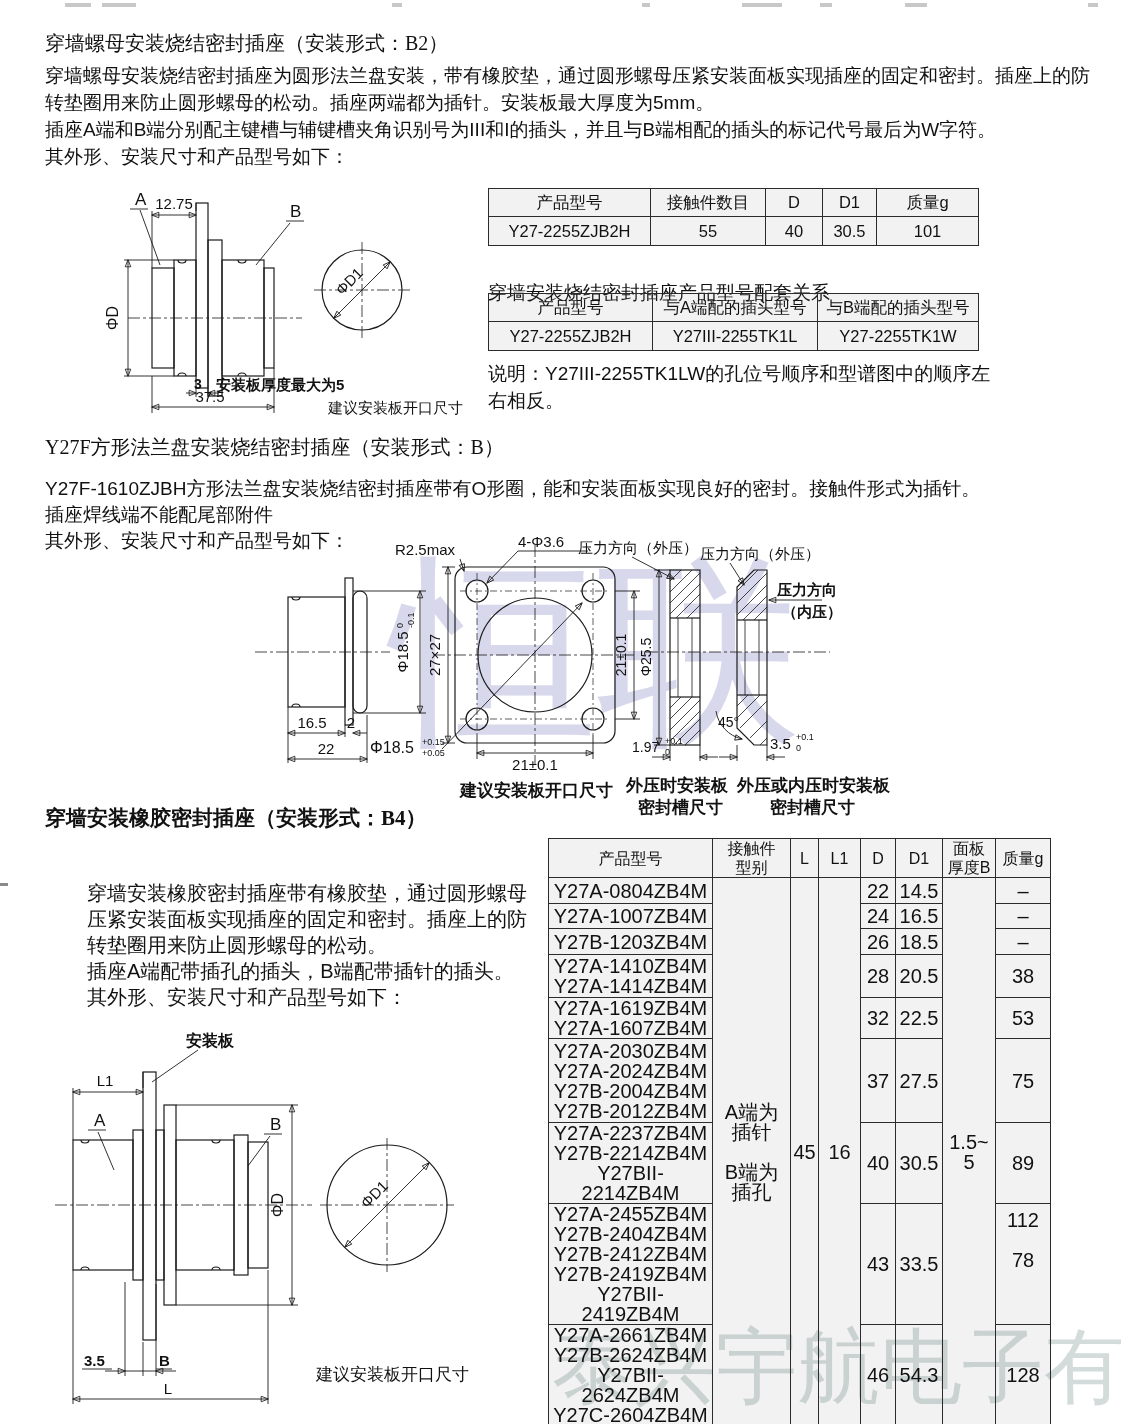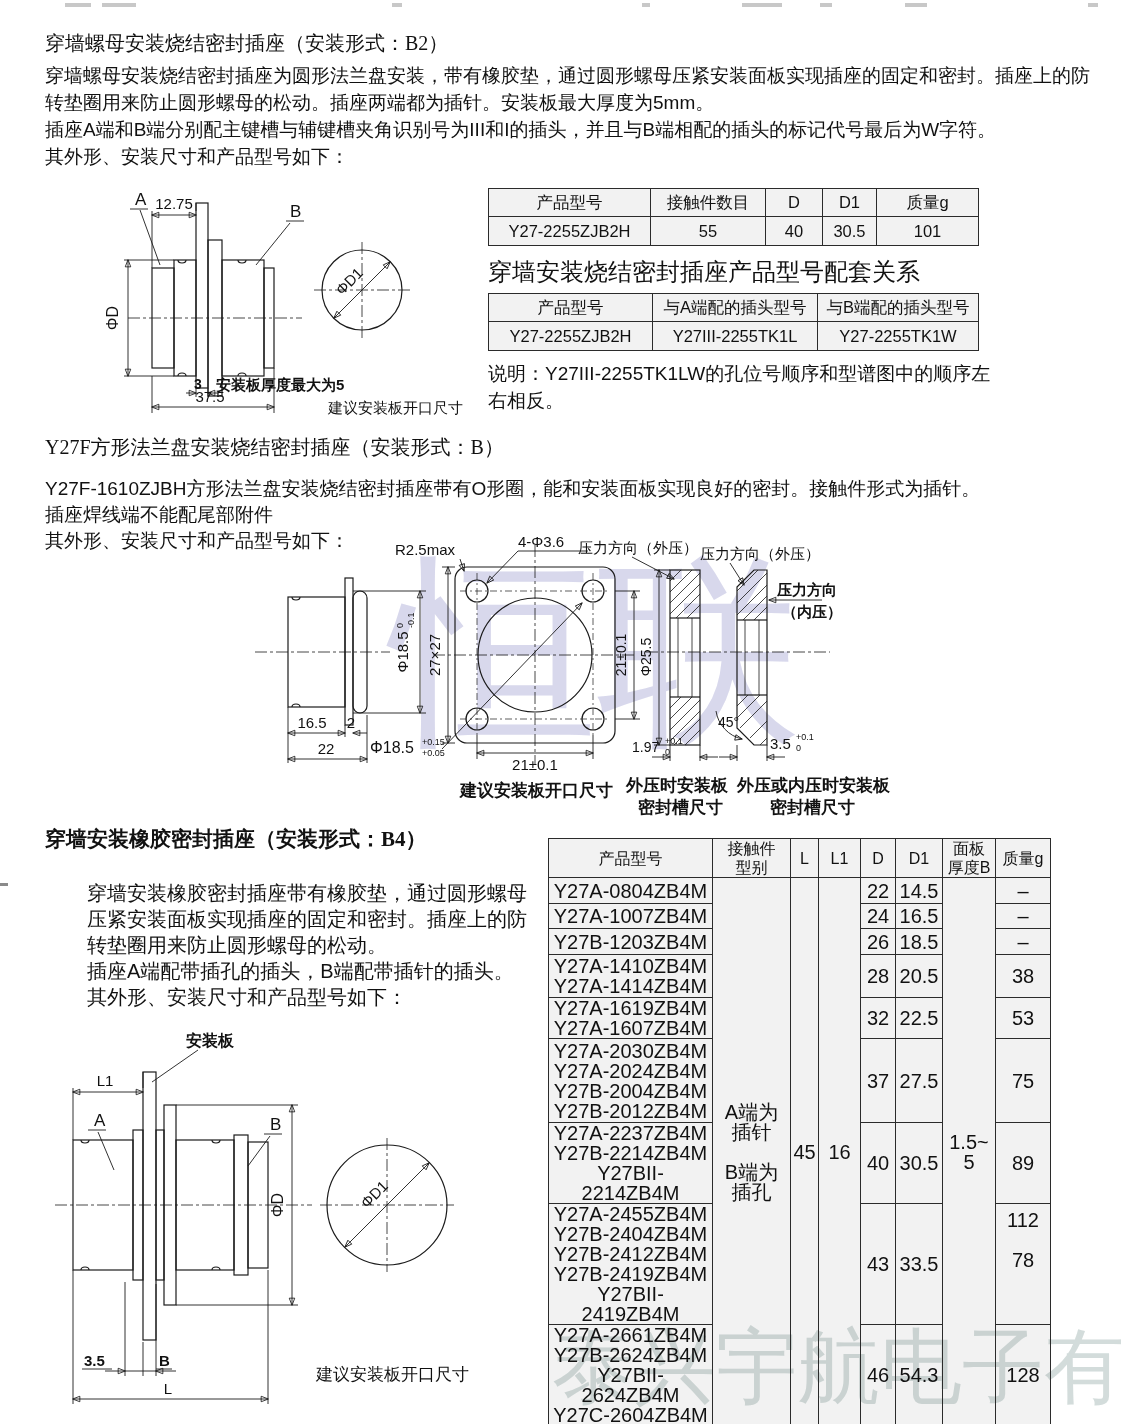--- a/index.html
+++ b/index.html
@@ -6,21 +6,21 @@
   #page{position:relative;width:1121px;height:1424px;background:#ffffff;overflow:hidden;
         font-family:"Liberation Sans","DejaVu Sans",sans-serif;color:#111;}
   .abs{position:absolute;}
   .wm{position:absolute;z-index:0;line-height:1;white-space:nowrap;pointer-events:none;font-weight:400;}
   #wm-center{left:392px;top:548px;font-size:205px;color:#b9b9dd;opacity:.55;}
   #wm-bottom{left:552px;top:1326px;font-size:82px;letter-spacing:0px;color:#b7c6c4;opacity:.6;}
   .frag{position:absolute;top:3px;height:4px;background:#9a9a9a;opacity:.55;}
   .title{font-size:20px;z-index:1;font-family:Liberation Serif, serif;}
   .para{font-size:19px;line-height:27px;white-space:pre-line;z-index:1;}
   .b4para{font-size:20px;line-height:26px;white-space:pre-line;margin-left:42px;}
-  .subhead{font-size:24px;z-index:1;}
+  .subhead{font-size:19px;z-index:1;margin-top:24px;}
   table{border-collapse:collapse;table-layout:fixed;z-index:1;position:absolute;}
   td,th{border:1.5px solid #2b2b2b;background:rgba(110,110,110,.09);text-align:center;
         vertical-align:middle;padding:0 2px;font-weight:400;white-space:pre-line;overflow:hidden;}
   #spec-table td,#spec-table th{font-size:16.5px;}
   #pair-table td,#pair-table th{font-size:16.5px;}
   #big-table td,#big-table th{font-size:20px;line-height:20px;}
   #big-table th{font-size:16px;line-height:19px;}
   .vtop{vertical-align:top;padding-top:6px;}
   .drw{position:absolute;z-index:1;}
   .drw line,.drw rect,.drw circle,.drw path{stroke:#1b1b1b;fill:none;stroke-width:1.2px;}
@@ -310,21 +310,21 @@
     <text class="t9" x="756" y="215">+0.1</text>
     <text class="t9" x="756" y="226">0</text>
 
     <text class="t17 bold" x="420" y="271">建议安装板开口尺寸</text>
     <text class="t17 bold" x="586" y="266">外压时安装板</text>
     <text class="t17 bold" x="598" y="288">密封槽尺寸</text>
     <text class="t17 bold" x="697" y="266">外压或内压时安装板</text>
     <text class="t17 bold" x="730" y="288">密封槽尺寸</text>
   </svg>
 
-  <div class="abs title bold" style="left:45px;top:825px;font-size:21px;">穿墙安装橡胶密封插座（安装形式：B4）</div>
+  <div class="abs title bold" style="left:45px;top:804px;font-size:21px;">穿墙安装橡胶密封插座（安装形式：B4）</div>
   <div class="abs b4para" style="left:45px;top:880px;width:485px;">穿墙安装橡胶密封插座带有橡胶垫，通过圆形螺母
 压紧安装面板实现插座的固定和密封。插座上的防
 转垫圈用来防止圆形螺母的松动。
 插座A端配带插孔的插头，B端配带插针的插头。
 其外形、安装尺寸和产品型号如下：</div>
 
   <svg class="drw" style="left:40px;top:1030px;" width="500" height="394" viewBox="0 0 500 394">
     <defs>
       <marker id="a3" viewBox="0 0 10 10" refX="9.5" refY="5" markerWidth="10" markerHeight="8" orient="auto-start-reverse">
           <path d="M0,1.2 L10,5 L0,8.8 Z" fill="#1b1b1b" stroke="none"></path>

